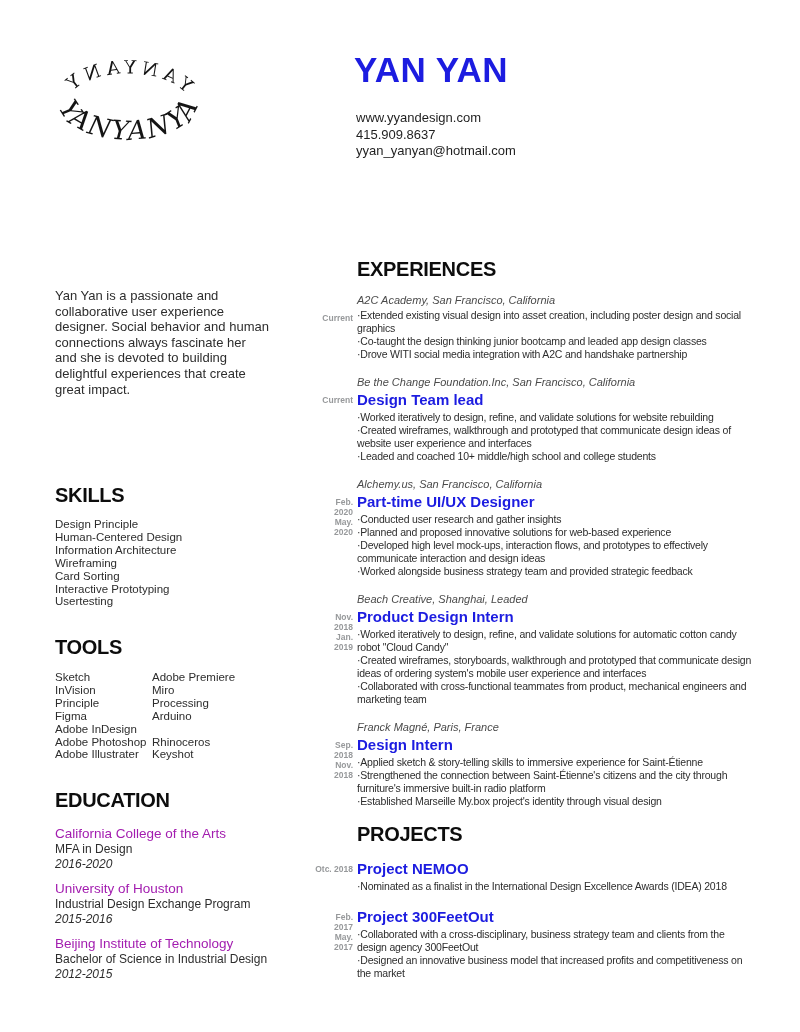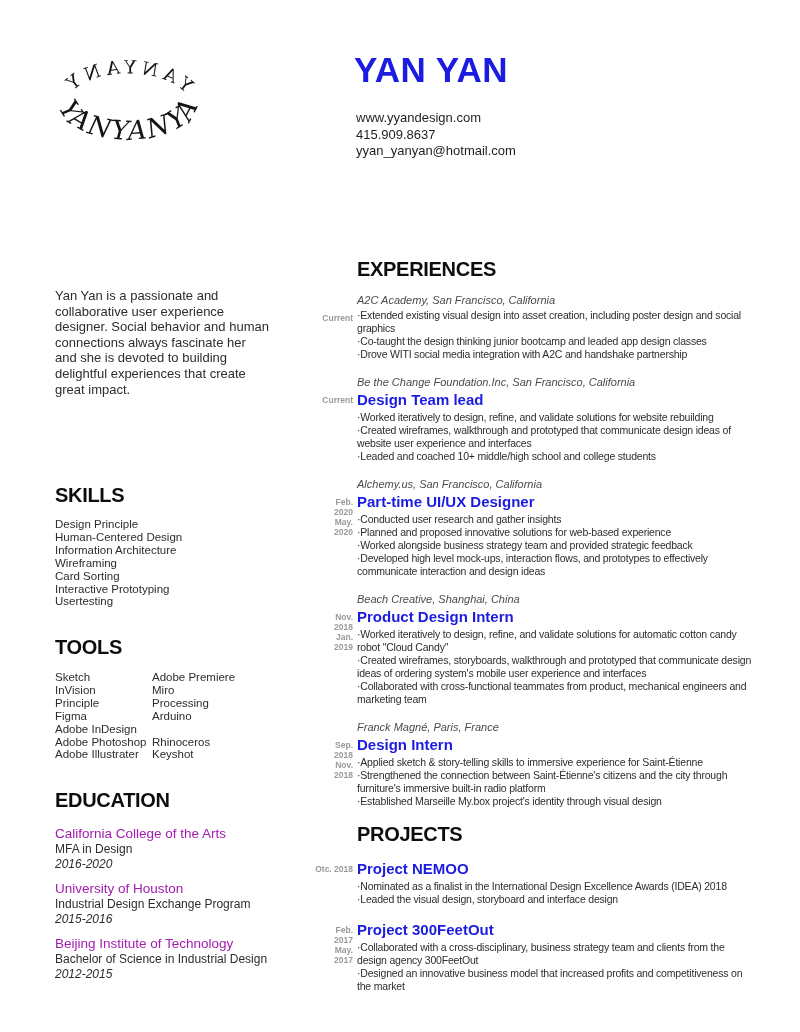--- a/index.html
+++ b/index.html
@@ -184,28 +184,28 @@
     <div class="company">Alchemy.us, San Francisco, California</div>
     <div class="row">
       <div class="dates">
         <div>Feb. 2020</div>
         <div>May. 2020</div>
       </div>
       <div class="content">
         <div class="title">Part-time UI/UX Designer</div>
         <div class="bullet">Conducted user research and gather insights</div>
         <div class="bullet">Planned and proposed innovative solutions for web-based experience</div>
+        <div class="bullet">Developed high level mock-ups, interaction flows, and prototypes to effectively communicate interaction and design ideas</div>
         <div class="bullet">Worked alongside business strategy team and provided strategic feedback</div>
-        <div class="bullet">Developed high level mock-ups, interaction flows, and prototypes to effectively communicate interaction and design ideas</div>
-      </div>
-    </div>
-  </div>
-
-  <div class="entry">
-    <div class="company">Beach Creative, Shanghai, China</div>
+      </div>
+    </div>
+  </div>
+
+  <div class="entry">
+    <div class="company">Beach Creative, Shanghai, Leaded</div>
     <div class="row">
       <div class="dates">
         <div>Nov. 2018</div>
         <div>Jan. 2019</div>
       </div>
       <div class="content">
         <div class="title">Product Design Intern</div>
         <div class="bullet">Worked iteratively to design, refine, and validate solutions for automatic cotton candy robot "Cloud Candy"</div>
         <div class="bullet">Created wireframes, storyboards, walkthrough and prototyped that communicate design ideas of ordering system's mobile user experience and interfaces</div>
         <div class="bullet">Collaborated with cross-functional teammates from product, mechanical engineers and marketing team</div>
@@ -233,21 +233,20 @@
 
   <div class="entry">
     <div class="row">
       <div class="dates">
         <div>Otc. 2018</div>
         <div></div>
       </div>
       <div class="content">
         <div class="title">Project NEMOO</div>
         <div class="bullet">Nominated as a finalist in the International Design Excellence Awards (IDEA) 2018</div>
-        <div class="bullet">Leaded the visual design, storyboard and interface design</div>
       </div>
     </div>
   </div>
 
   <div class="entry">
     <div class="row">
       <div class="dates">
         <div>Feb. 2017</div>
         <div>May. 2017</div>
       </div>

